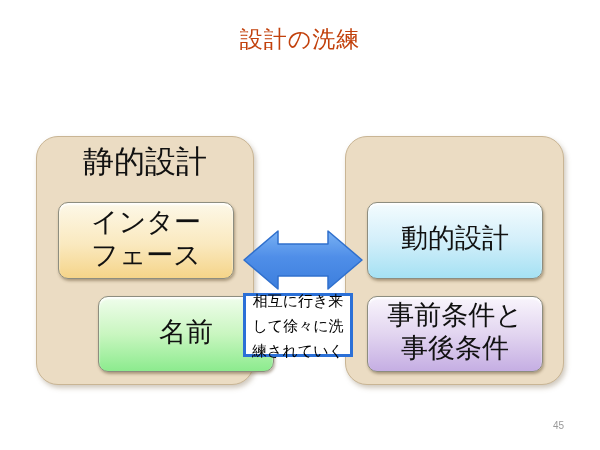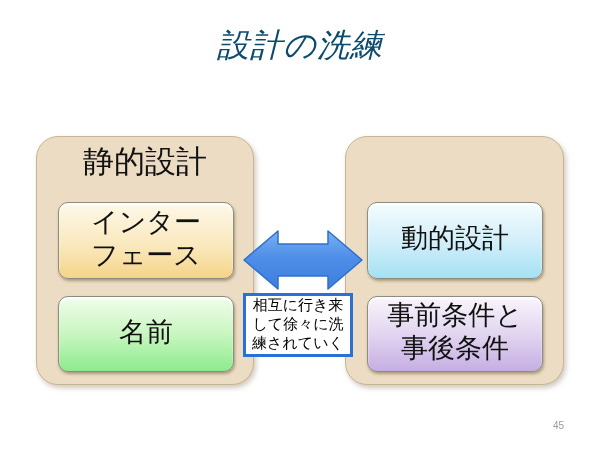--- a/index.html
+++ b/index.html
@@ -2,21 +2,21 @@
 <html style="--panel_fill: #ebdcc3; --panel_border: #c9b594; --interface_top: #fdf8e8; --interface_bottom: #f5d489; --name_top: #f0fdec; --name_bottom: #8ceb8e; --behavior_top: #f4fcfe; --behavior_bottom: #a5e1f3; --condition_top: #f9f5fc; --condition_bottom: #c5aee3; --arrow_top: #7ab2f4; --arrow_bottom: #3c7edd; --arrow_stroke: #3070cd; --label_border: #2b70d7; --page_number_color: #999999;"><head>
 <meta charset="utf-8">
 <style>
   html,body{margin:0;padding:0;background:#fff;}
   .slide{
     position:relative;width:600px;height:450px;background:#ffffff;overflow:hidden;
     font-family:"Liberation Sans",sans-serif;color:#111;
   }
   .title{
     position:absolute;top:24px;left:0;width:100%;text-align:center;
-    font-size:32px;letter-spacing:1px;color:#0c4a6e;font-style:italic;
+    font-size:23px;letter-spacing:1px;color:#c2410c;
   }
   .panel{
     position:absolute;top:136px;height:249px;
     background:var(--panel_fill,#ebdcc3);
     border:1px solid var(--panel_border,#c9b594);
     border-radius:22px;box-sizing:border-box;
     box-shadow:2px 3px 5px rgba(120,100,70,0.35);
     font-family:Liberation Mono, monospace;
   }
   .panel.left{left:36px;width:218px;}
@@ -27,29 +27,29 @@
   .box{
     position:absolute;left:21px;width:176px;border-radius:10px;
     border:1px solid #8d8d7f;box-sizing:border-box;
     display:flex;align-items:center;justify-content:center;text-align:center;
     font-size:27px;line-height:33px;white-space:pre-line;color:#111;
     box-shadow:1px 2px 3px rgba(90,70,40,0.45), inset 0 2px 2px rgba(255,255,255,0.9);
   }
   .box.pos1{top:65px;height:77px;}
   .box.pos2{top:159px;height:76px;}
   .box.orange{background:linear-gradient(180deg,var(--interface_top,#fdf8e8) 0%,#fae9bf 55%,var(--interface_bottom,#f5d489) 100%);text-align:center;}
-  .box.green {background:linear-gradient(180deg,var(--name_top,#f0fdec) 0%,#c9f6c0 50%,var(--name_bottom,#8ceb8e) 100%);}
+  .box.green {background:linear-gradient(180deg,var(--name_top,#f0fdec) 0%,#c9f6c0 50%,var(--name_bottom,#8ceb8e) 100%);margin-left:40px;}
   .box.blue  {background:linear-gradient(180deg,var(--behavior_top,#f4fcfe) 0%,#d3effa 50%,var(--behavior_bottom,#a5e1f3) 100%);}
   .box.purple{background:linear-gradient(180deg,var(--condition_top,#f9f5fc) 0%,#e2d5f0 50%,var(--condition_bottom,#c5aee3) 100%);}
   .arrow-svg{position:absolute;left:243px;top:228px;width:120px;height:64px;}
   .connector-label{
     position:absolute;left:243px;top:293px;width:110px;height:64px;
     background:#ffffff;border:3px solid var(--label_border,#2b70d7);box-sizing:border-box;
     display:flex;align-items:center;justify-content:center;text-align:center;
-    font-size:15px;line-height:19px;white-space:pre-line;color:#000;font-family:Liberation Mono, monospace;
+    font-size:15px;line-height:25px;white-space:pre-line;color:#000;
   }
   .page-number{
     position:absolute;top:420px;right:36px;font-size:10px;
     color:var(--page_number_color,#999999);
   }
 </style>
 </head>
 <body>
 
 <div class="slide">

